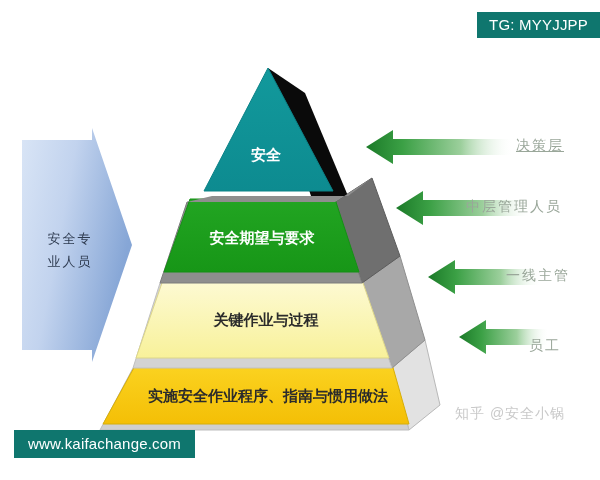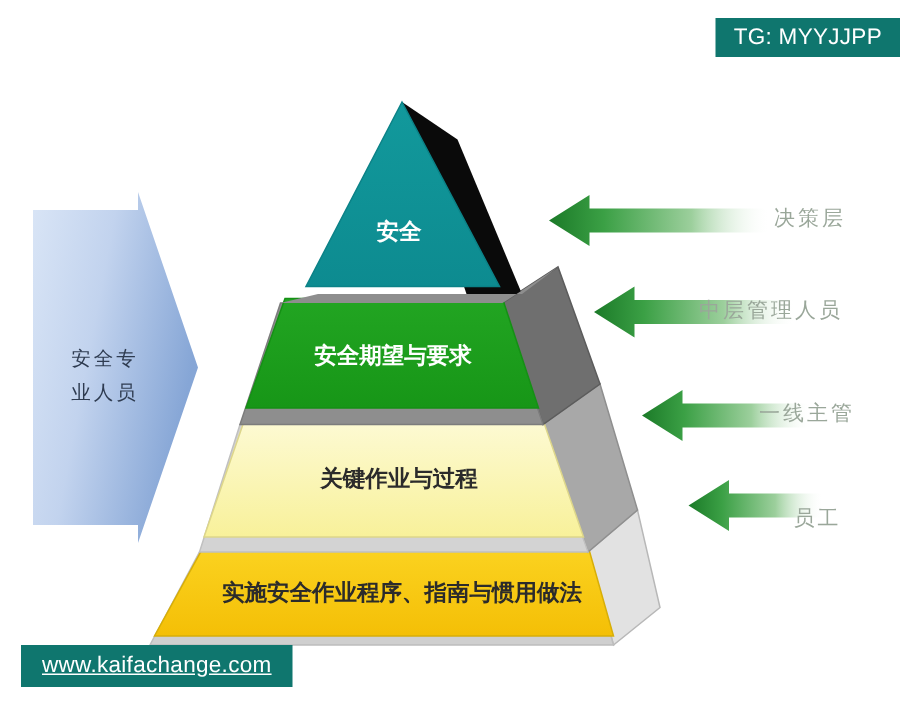--- a/index.html
+++ b/index.html
@@ -17,40 +17,40 @@
     position:absolute;
     background:#0f766e;
     color:#ffffff;
     font-size:15px;
     letter-spacing:.2px;
     padding:5px 12px 6px 12px;
     white-space:nowrap;
     line-height:1;
   }
   #tg-badge{right:0;top:12px;}
-  #url-badge{left:14px;bottom:22px;font-size:15px;padding:6px 14px 7px 14px;text-decoration:underline;}
+  #url-badge{left:14px;bottom:22px;font-size:15px;padding:6px 14px 7px 14px;}
 
   .zhihu{
     position:absolute;
     left:455px;top:405px;
     color:#c9c9c9;
     font-size:14px;
     white-space:nowrap;
     letter-spacing:1px;
   }
 
   .side-label{
     position:absolute;
     color:#9aa79a;
     font-family:"DejaVu Serif","Liberation Serif",serif;
     font-size:14px;
     white-space:nowrap;
     letter-spacing:2px;
   }
-  #label-0{left:516px;top:137px;}
+  #label-0{left:516px;top:137px;text-decoration:underline;}
   #label-1{left:466px;top:198px;}
   #label-2{left:506px;top:267px;}
   #label-3{left:529px;top:337px;}
 
   .tier-text{
     font-family:"DejaVu Sans","Liberation Sans",sans-serif;
     font-weight:bold;
     text-anchor:middle;
     dominant-baseline:middle;
   }
@@ -146,14 +146,15 @@
     </g>
   </svg>
 
   <div class="side-label" id="label-0">决策层</div>
   <div class="side-label" id="label-1">中层管理人员</div>
   <div class="side-label" id="label-2">一线主管</div>
   <div class="side-label" id="label-3">员工</div>
 
   <div class="badge" id="tg-badge">TG: MYYJJPP</div>
   <div class="badge" id="url-badge">www.kaifachange.com</div>
+  <div class="zhihu">知乎 @安全小锅</div>
 
 </div>
 
 </body></html>

